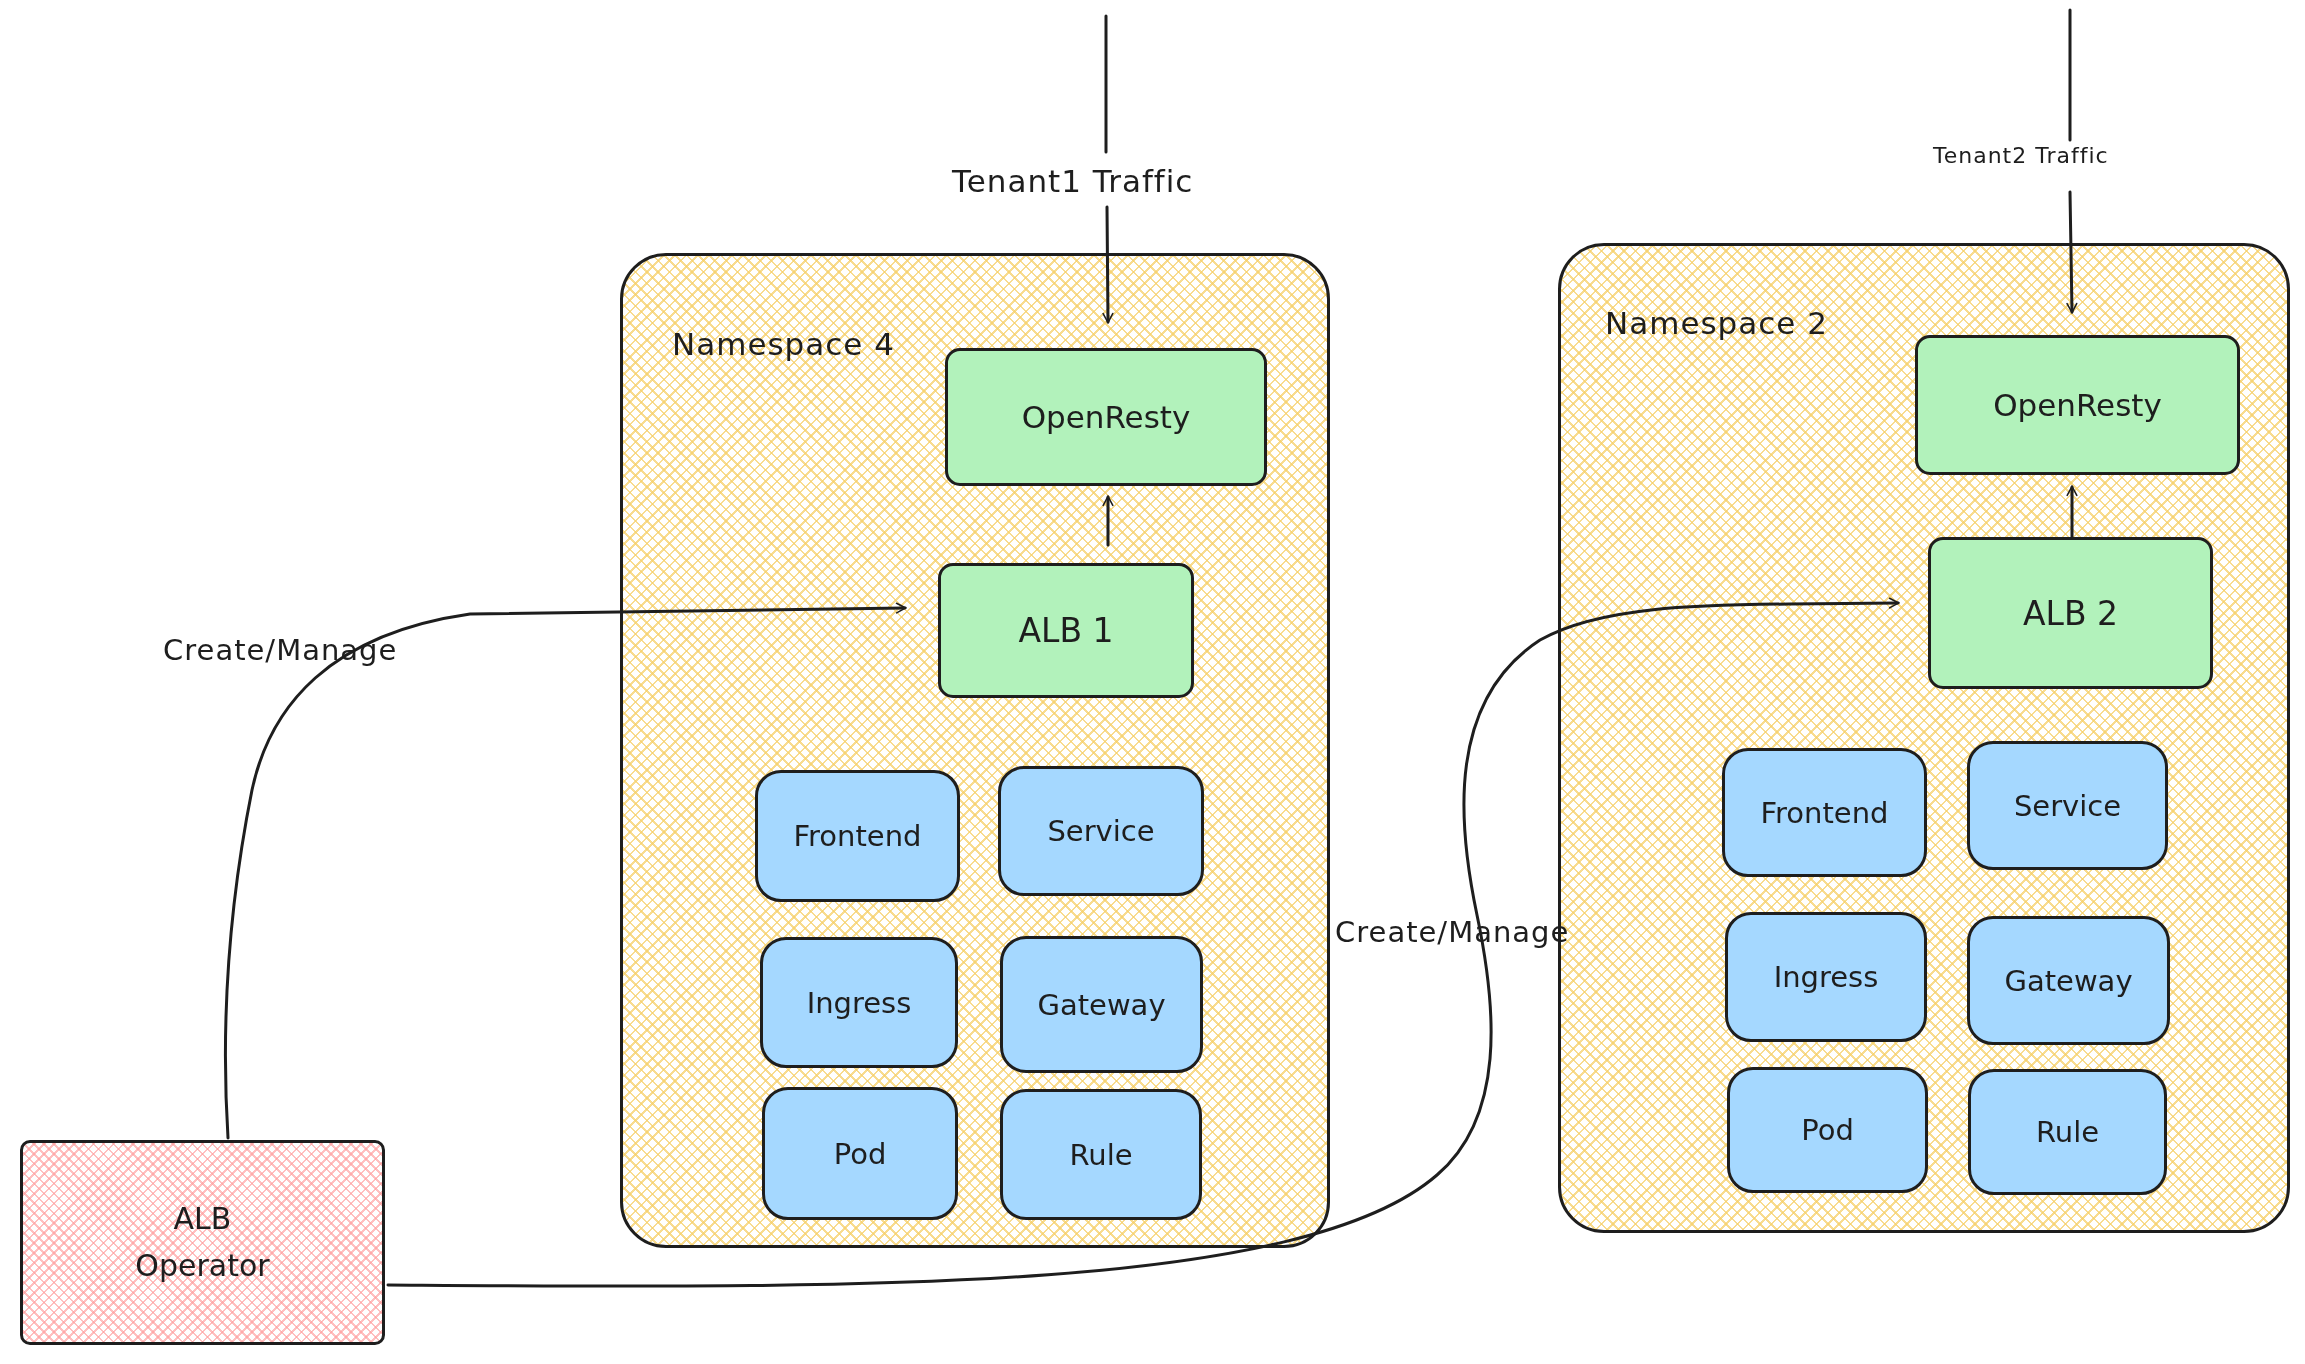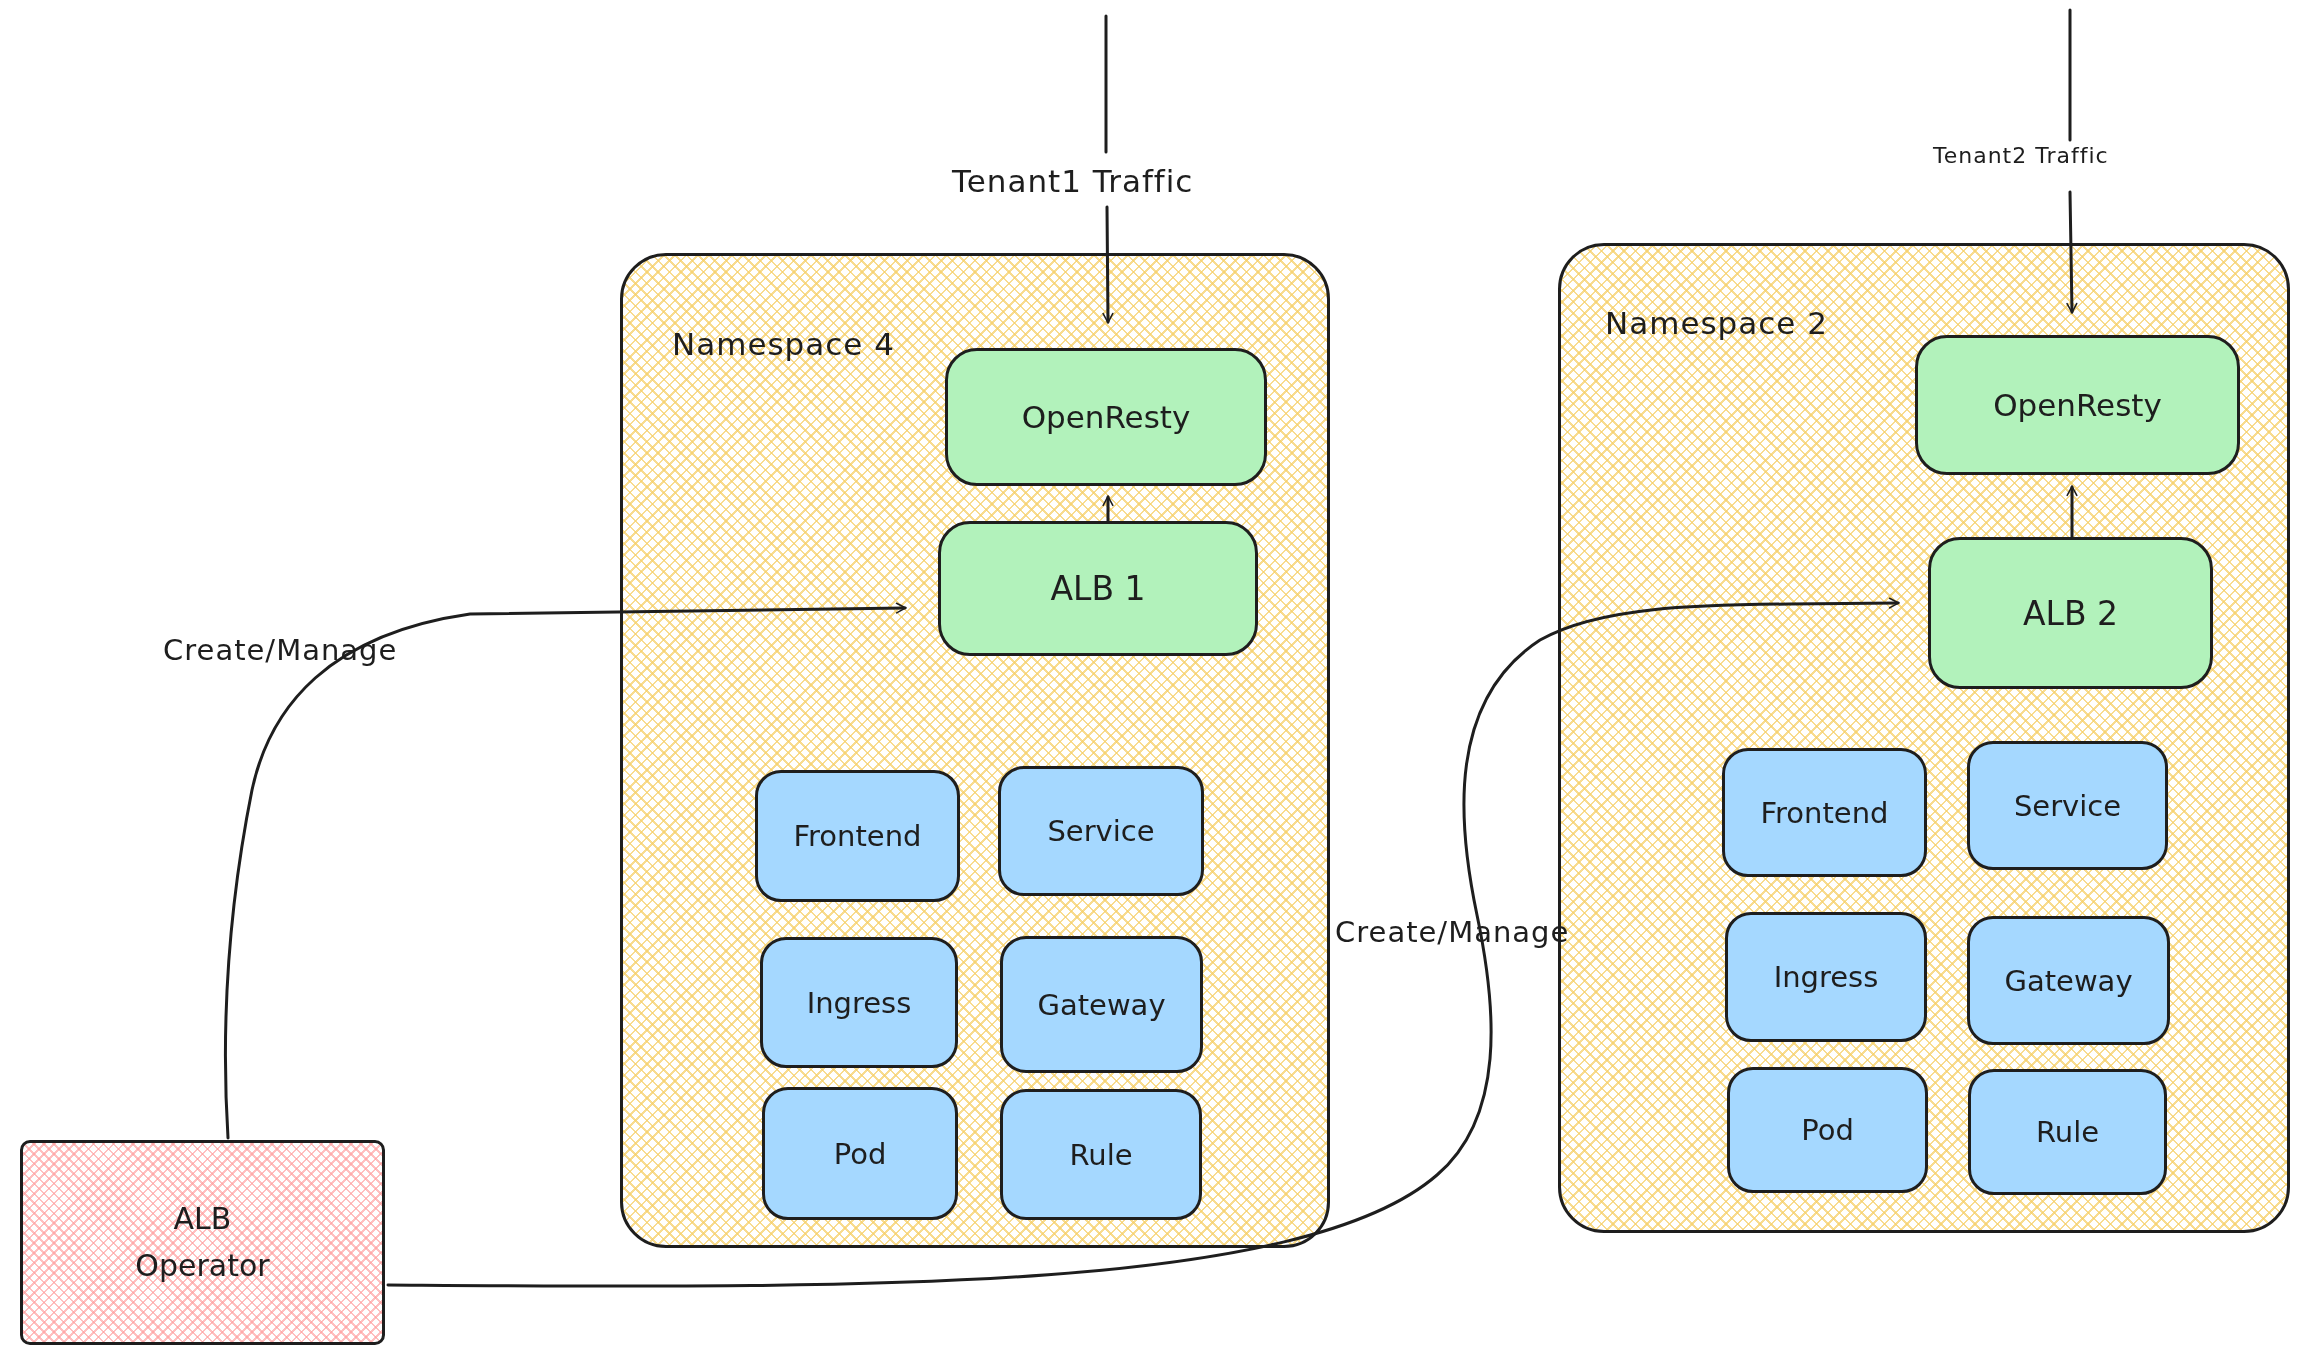--- a/index.html
+++ b/index.html
@@ -26,21 +26,21 @@
       repeating-linear-gradient(-45deg, rgba(246,208,106,0.75) 0px, rgba(246,208,106,0.75) 1.8px, transparent 1.8px, transparent 8px);
   }
   .ns-title{
     position:absolute;
     font-size:31px;
     letter-spacing:1px;
     white-space:nowrap;
   }
   .green{
     background:#b2f2bb;
-    border-radius:32px;
+    border-radius:15px;
     font-size:31px;
   }
   .blue{
     background:#a5d8ff;
     border-radius:26px;
     font-size:29px;
   }
   .operator{
     border-radius:10px;
     background-color:#ffffff;
@@ -94,21 +94,21 @@
     <path d="M2072 538 L2072 487" marker-end="url(#arrowV)"></path>
 
     <path d="M228 1138 C220 1010 232 890 252 790 C270 706 330 634 470 614 L905 608" marker-end="url(#arrowV)"></path>
 
     <path d="M388 1285 C850 1288 1300 1294 1437 1175 C1505 1117 1497 1010 1477 915 C1457 820 1448 700 1540 640 C1600 606 1700 605 1790 604 L1898 603" marker-end="url(#arrowV)"></path>
   </svg>
 
   <div class="box green" style="left:945px;top:348px;width:322px;height:138px;">
     <span>OpenResty</span>
   </div>
-  <div class="box green" style="left:938px;top:521px;width:320px;height:135px;font-size:33px;">
+  <div class="box green" style="left:938px;top:563px;width:256px;height:135px;font-size:33px;">
     <span>ALB 1</span>
   </div>
   <div class="box blue" style="left:755px;top:770px;width:205px;height:132px;">
     <span>Frontend</span>
   </div>
   <div class="box blue" style="left:998px;top:766px;width:206px;height:130px;">
     <span>Service</span>
   </div>
   <div class="box blue" style="left:760px;top:937px;width:198px;height:131px;">
     <span>Ingress</span>

